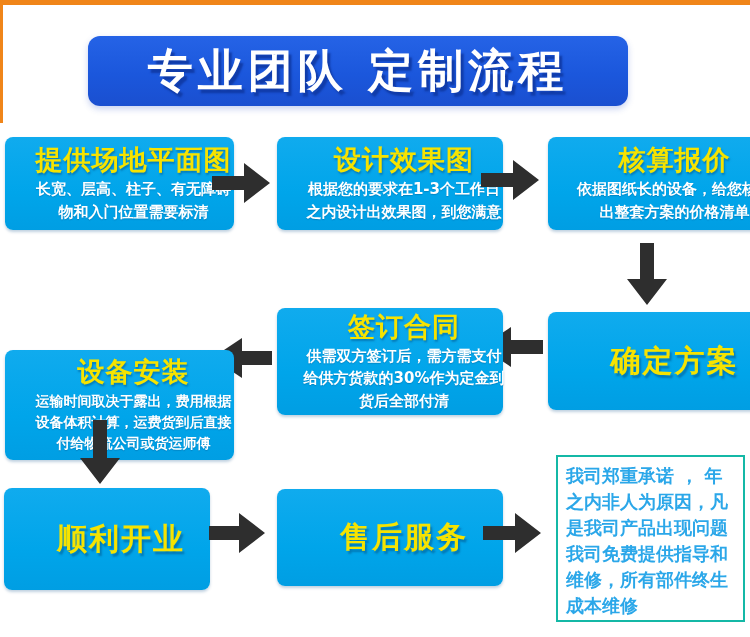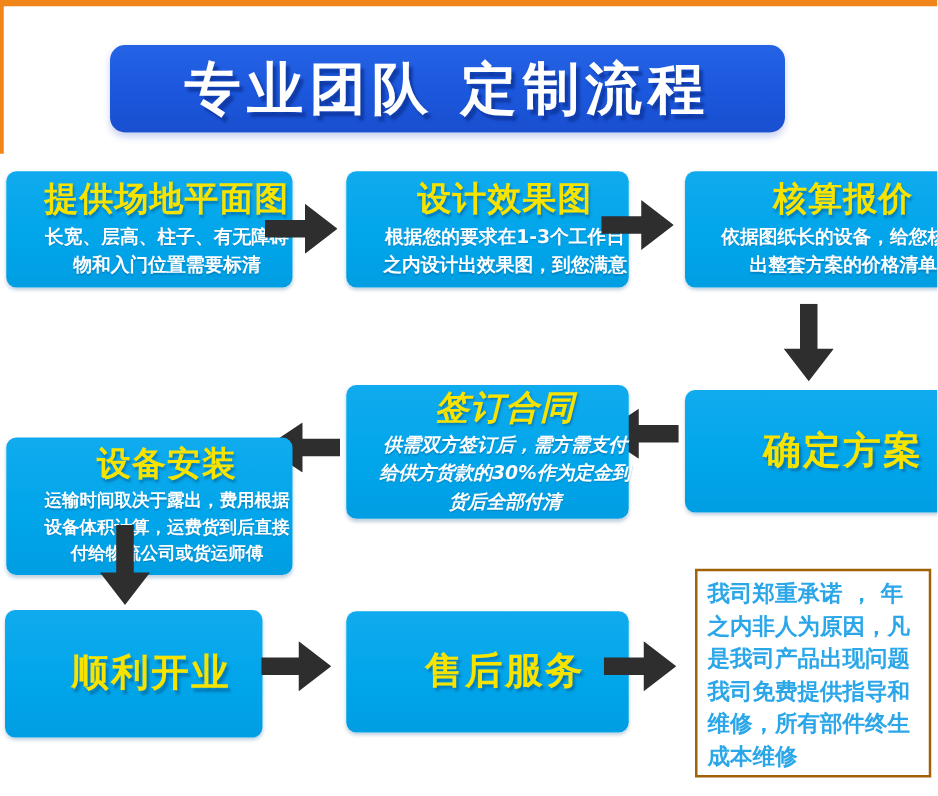--- a/index.html
+++ b/index.html
@@ -49,21 +49,21 @@
   }
   .box-body.small { font-size:14px; }
   .big .box-title {
     font-size:30px; letter-spacing:2px;
     text-shadow:2px 3px 2px rgba(0,85,140,.55);
   }
 
   
   .promise {
     left:556px; top:455px; width:189px; height:167px;
-    background:#ffffff; border:2px solid #a16207; box-sizing:border-box;
+    background:#ffffff; border:2px solid #14b8a6; box-sizing:border-box;
     padding:6px 7px 4px 8px;
     color:#2BA7E9; font-size:18px; font-weight:700; line-height:26px;
     white-space:pre; text-align:left; overflow:hidden;
   }
 
   .arrow { position:absolute; display:block; }
 </style>
 </head>
 <body>
 
@@ -107,21 +107,21 @@
   </svg>
 
   <div class="box big" style="left:548px; top:312px; width:197px; height:98px;">
     <div class="box-title">确定方案</div>
   </div>
 
   <svg class="arrow" style="left:481px; top:327px;" width="62" height="40" viewBox="0 0 62 40">
     <polygon points="62,13 30,13 30,0 0,20 30,40 30,27 62,27" fill="#2E2E2E"></polygon>
   </svg>
 
-  <div class="box" style="left:277px; top:308px; width:198px; height:107px;font-style:italic;">
+  <div class="box" style="left:277px; top:308px; width:198px; height:107px;">
     <div class="box-title">签订合同</div>
     <div class="box-body">供需双方签订后，需方需支付
 给供方货款的30%作为定金到
 货后全部付清</div>
   </div>
 
   <svg class="arrow" style="left:212px; top:338px;" width="60" height="40" viewBox="0 0 60 40">
     <polygon points="60,13 30,13 30,0 0,20 30,40 30,27 60,27" fill="#2E2E2E"></polygon>
   </svg>
 

